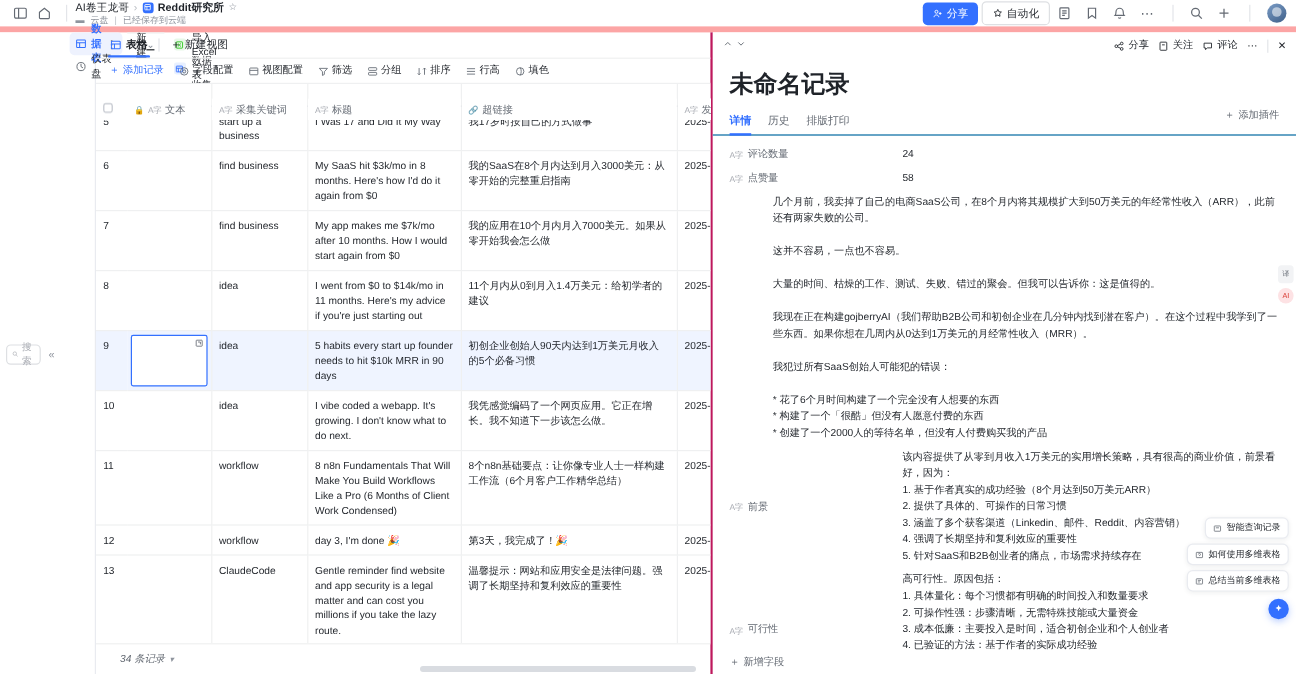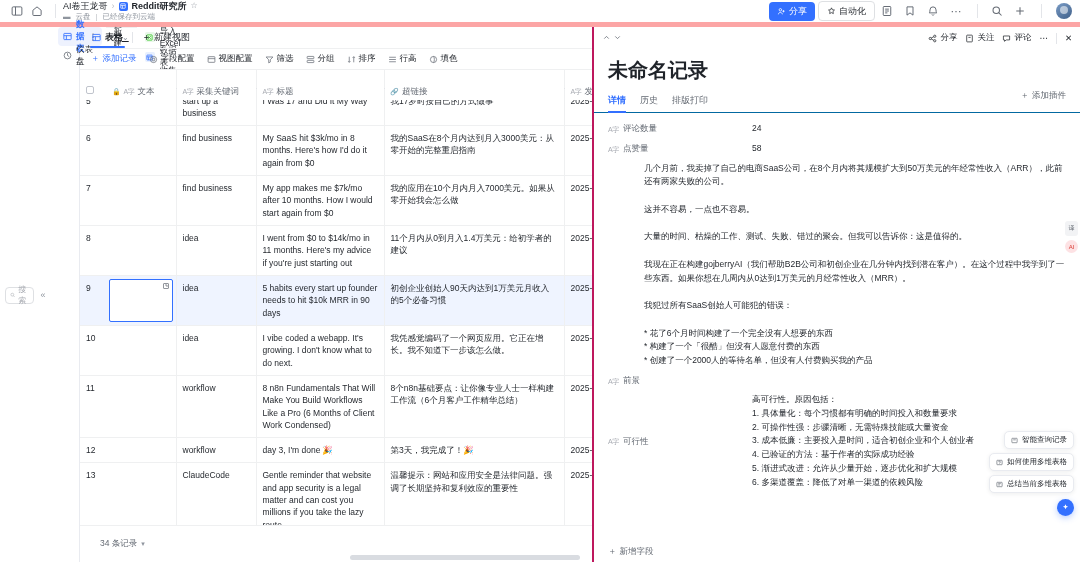--- a/index.html
+++ b/index.html
@@ -81,21 +81,21 @@
   .c-title { width: 128px; }
   .c-link { width: 180px; }
   .c-time { width: 104px; }
   .link { color: #3370ff; }
   tr.sel td { background: #eff4ff; }
   .cell-active { border: 1.5px solid #3370ff; border-radius: 2px; height: 43px; margin: -3px -3px; display: flex; align-items: flex-start; justify-content: flex-end; padding: 2px; background: #fff; }
   .cell-active svg { width: 8px; height: 8px; color: #646a73; }
   .grid th:first-child, .grid td:first-child { border-right: none; }
   .chk { width: 8px; height: 8px; border: 1px solid #c0c4cc; border-radius: 2px; display: inline-block; }
 
-  .grid-bottom { height: 37px; display: flex; align-items: center; border-top: 1px solid #eff0f1; padding-left: 20px; font-size: 8.5px; color: #646a73; position: relative; }
+  .grid-bottom { height: 26px; display: flex; align-items: center; border-top: 1px solid #eff0f1; padding-left: 20px; font-size: 8.5px; color: #646a73; position: relative; font-style: italic; }
   .grid-bottom .caret { margin-left: 4px; font-size: 7px; color: #8f959e; }
   .hscroll { position: absolute; left: 270px; right: 12px; bottom: 2px; height: 5px; border-radius: 3px; background: #d9dce1; }
 
   
   .panel { width: 486px; flex: none; display: flex; flex-direction: column; background: #fff; position: relative; }
   .p-head { height: 22px; display: flex; align-items: center; padding: 0 8px; flex: none; }
   .p-navs { display: flex; gap: 2px; color: #646a73; }
   .p-navs svg { width: 9px; height: 9px; }
   .p-head-right { margin-left: auto; display: flex; align-items: center; gap: 8px; font-size: 8.5px; color: #1f2329; }
   .p-act { display: flex; align-items: center; gap: 3px; }
@@ -502,21 +502,21 @@
               <td class="c-txt"></td>
               <td class="c-kw">workflow</td>
               <td class="c-title">day 3, I'm done 🎉</td>
               <td class="c-link link">第3天，我完成了！🎉</td>
               <td class="c-time">2025-09-17 08:13</td>
             </tr>
             <tr>
               <td class="c-idx">13</td>
               <td class="c-txt"></td>
               <td class="c-kw">ClaudeCode</td>
-              <td class="c-title">Gentle reminder that website and app security is a legal matter and can cost you millions if you take the lazy route.</td>
+              <td class="c-title">Gentle reminder find website and app security is a legal matter and can cost you millions if you take the lazy route.</td>
               <td class="c-link link">温馨提示：网站和应用安全是法律问题。强调了长期坚持和复利效应的重要性</td>
               <td class="c-time">2025-09-06 07:41</td>
             </tr>
             <tr>
               <td class="c-idx">14</td>
               <td class="c-txt"></td>
               <td class="c-kw">workflow</td>
               <td class="c-title">🚀 Just finished building a fully automated AI-powered report generation workflow in n8n</td>
               <td class="c-link link">🚀 刚刚在n8n中构建了一个完全自动化的AI驱动报告生成工作流</td>
               <td class="c-time">2025-09-17 03:13</td>
@@ -616,20 +616,26 @@
 
 * 花了6个月时间构建了一个完全没有人想要的东西
 * 构建了一个「很酷」但没有人愿意付费的东西
 * 创建了一个2000人的等待名单，但没有人付费购买我的产品</div>
         </div>
         <div class="f-row">
           <div class="f-label">
             <span class="f-type">A字</span>
             <span>前景</span>
           </div>
+          <div class="f-val">该内容提供了从零到月收入1万美元的实用增长策略，具有很高的商业价值，前景看好，因为：
+1. 基于作者真实的成功经验（8个月达到50万美元ARR）
+2. 提供了具体的、可操作的日常习惯
+3. 涵盖了多个获客渠道（Linkedin、邮件、Reddit、内容营销）
+4. 强调了长期坚持和复利效应的重要性
+5. 针对SaaS和B2B创业者的痛点，市场需求持续存在</div>
         </div>
         <div class="f-row">
           <div class="f-label">
             <span class="f-type">A字</span>
             <span>可行性</span>
           </div>
           <div class="f-val">高可行性。原因包括：
 1. 具体量化：每个习惯都有明确的时间投入和数量要求
 2. 可操作性强：步骤清晰，无需特殊技能或大量资金
 3. 成本低廉：主要投入是时间，适合初创企业和个人创业者

